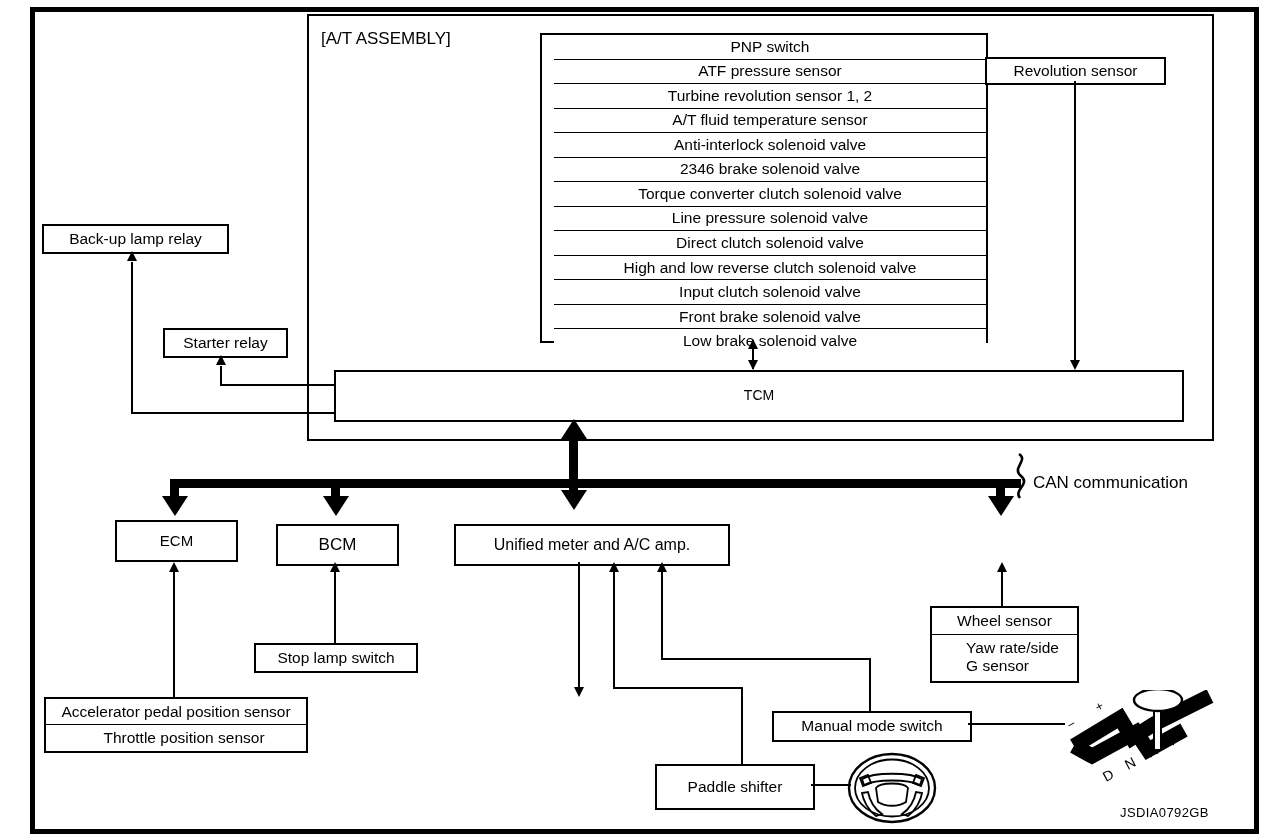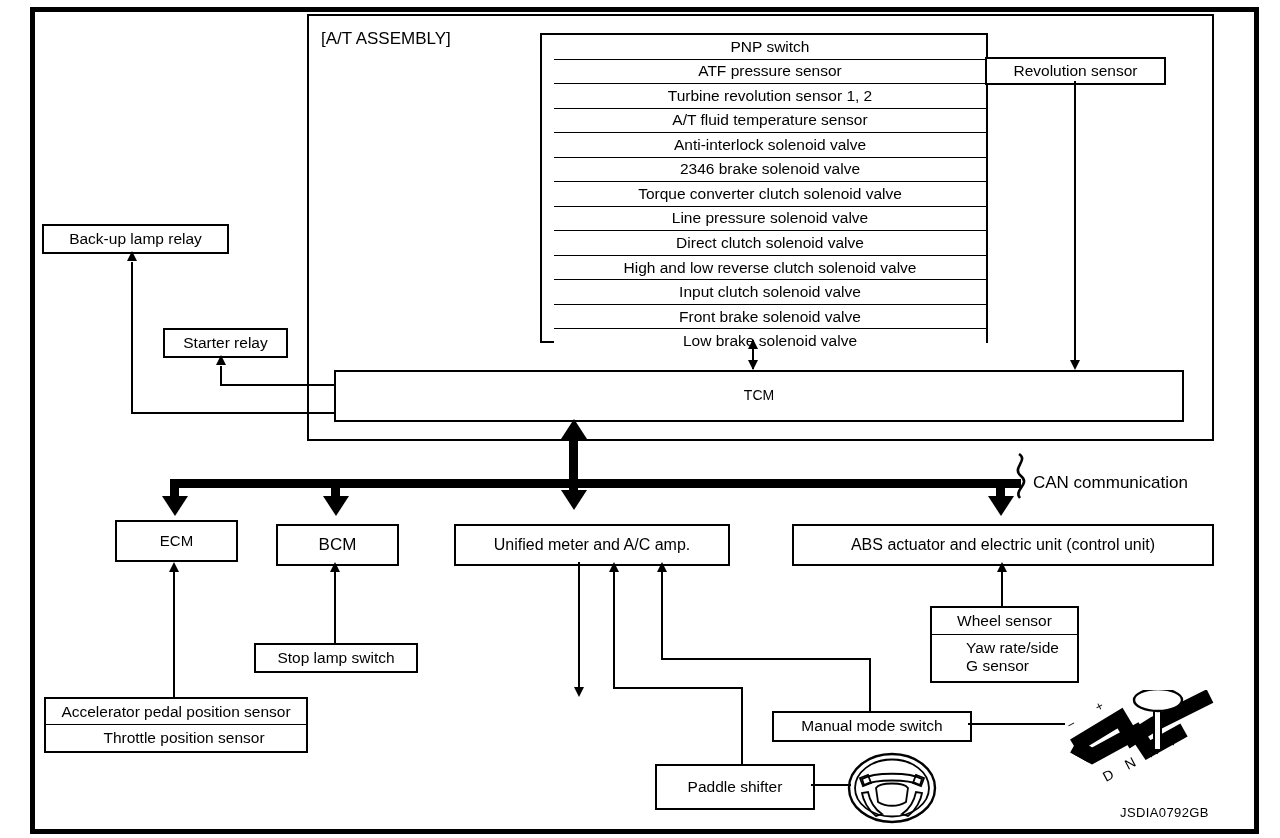--- a/index.html
+++ b/index.html
@@ -107,21 +107,20 @@
   <div class="far-down" style="left:988px;top:496px;"></div>
 
   <svg class="abs" style="left:1007px;top:452px;width:28px;height:48px;" viewBox="0 0 28 48">
     <path d="M12 2 C 22 8, 4 16, 14 24 C 24 32, 6 38, 13 46" fill="none" stroke="#000" stroke-width="2.6"></path>
   </svg>
   <div class="plaintext" style="left:1033px;top:473px;font-size:17px;">CAN communication</div>
 
   <div class="box" style="left:115px;top:520px;width:119px;height:38px;font-size:15px;">ECM</div>
   <div class="box" style="left:276px;top:524px;width:119px;height:38px;font-size:17px;">BCM</div>
   <div class="box" style="left:439px;top:524px;width:272px;height:38px;font-size:16px;margin-left:15px;">Unified meter and A/C amp.</div>
-  <div class="box" style="left:792px;top:524px;width:418px;height:38px;font-size:16px;">ABS actuator and electric unit (control unit)</div>
 
   <div class="vline" style="left:173px;top:572px;height:125px;"></div>
   <div class="ar-up" style="left:169px;top:562px;"></div>
   <div class="stackbox" style="left:44px;top:697px;width:260px;height:52px;">
     <div class="stackrow" style="height:25px;">Accelerator pedal position sensor</div>
     <div class="stackrow" style="height:25px;">Throttle position sensor</div>
   </div>
 
   <div class="vline" style="left:334px;top:572px;height:71px;"></div>
   <div class="ar-up" style="left:330px;top:562px;"></div>

